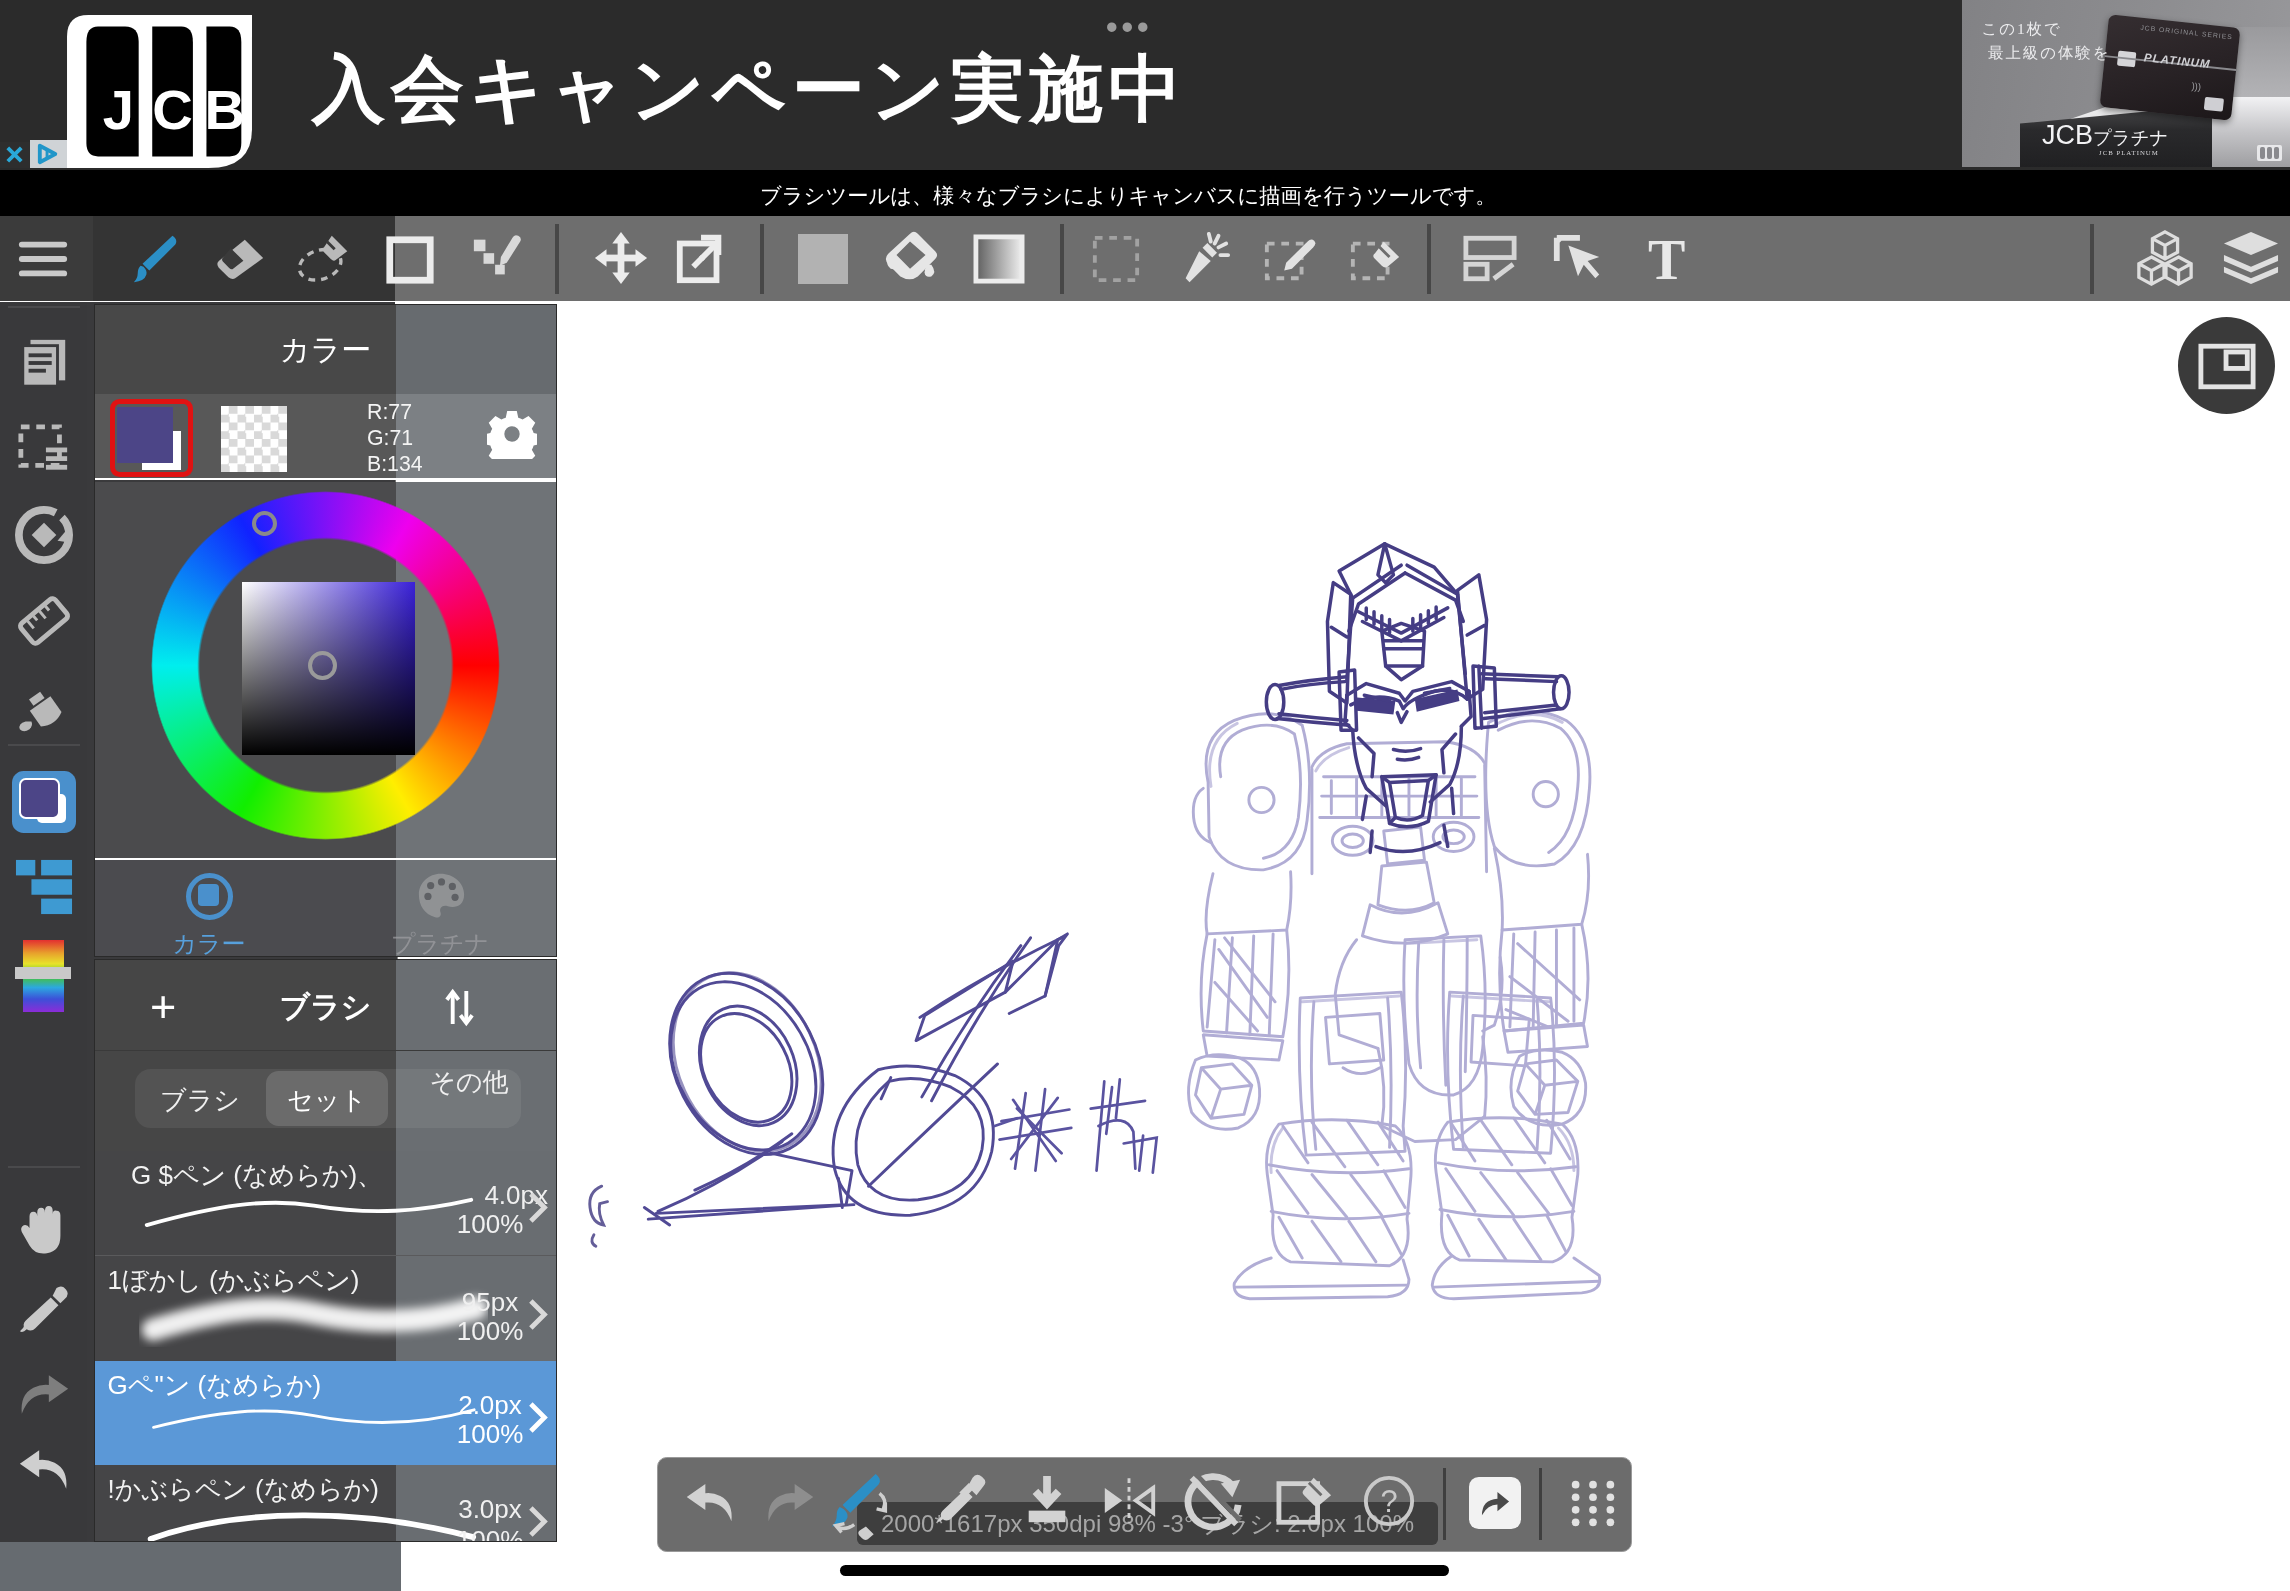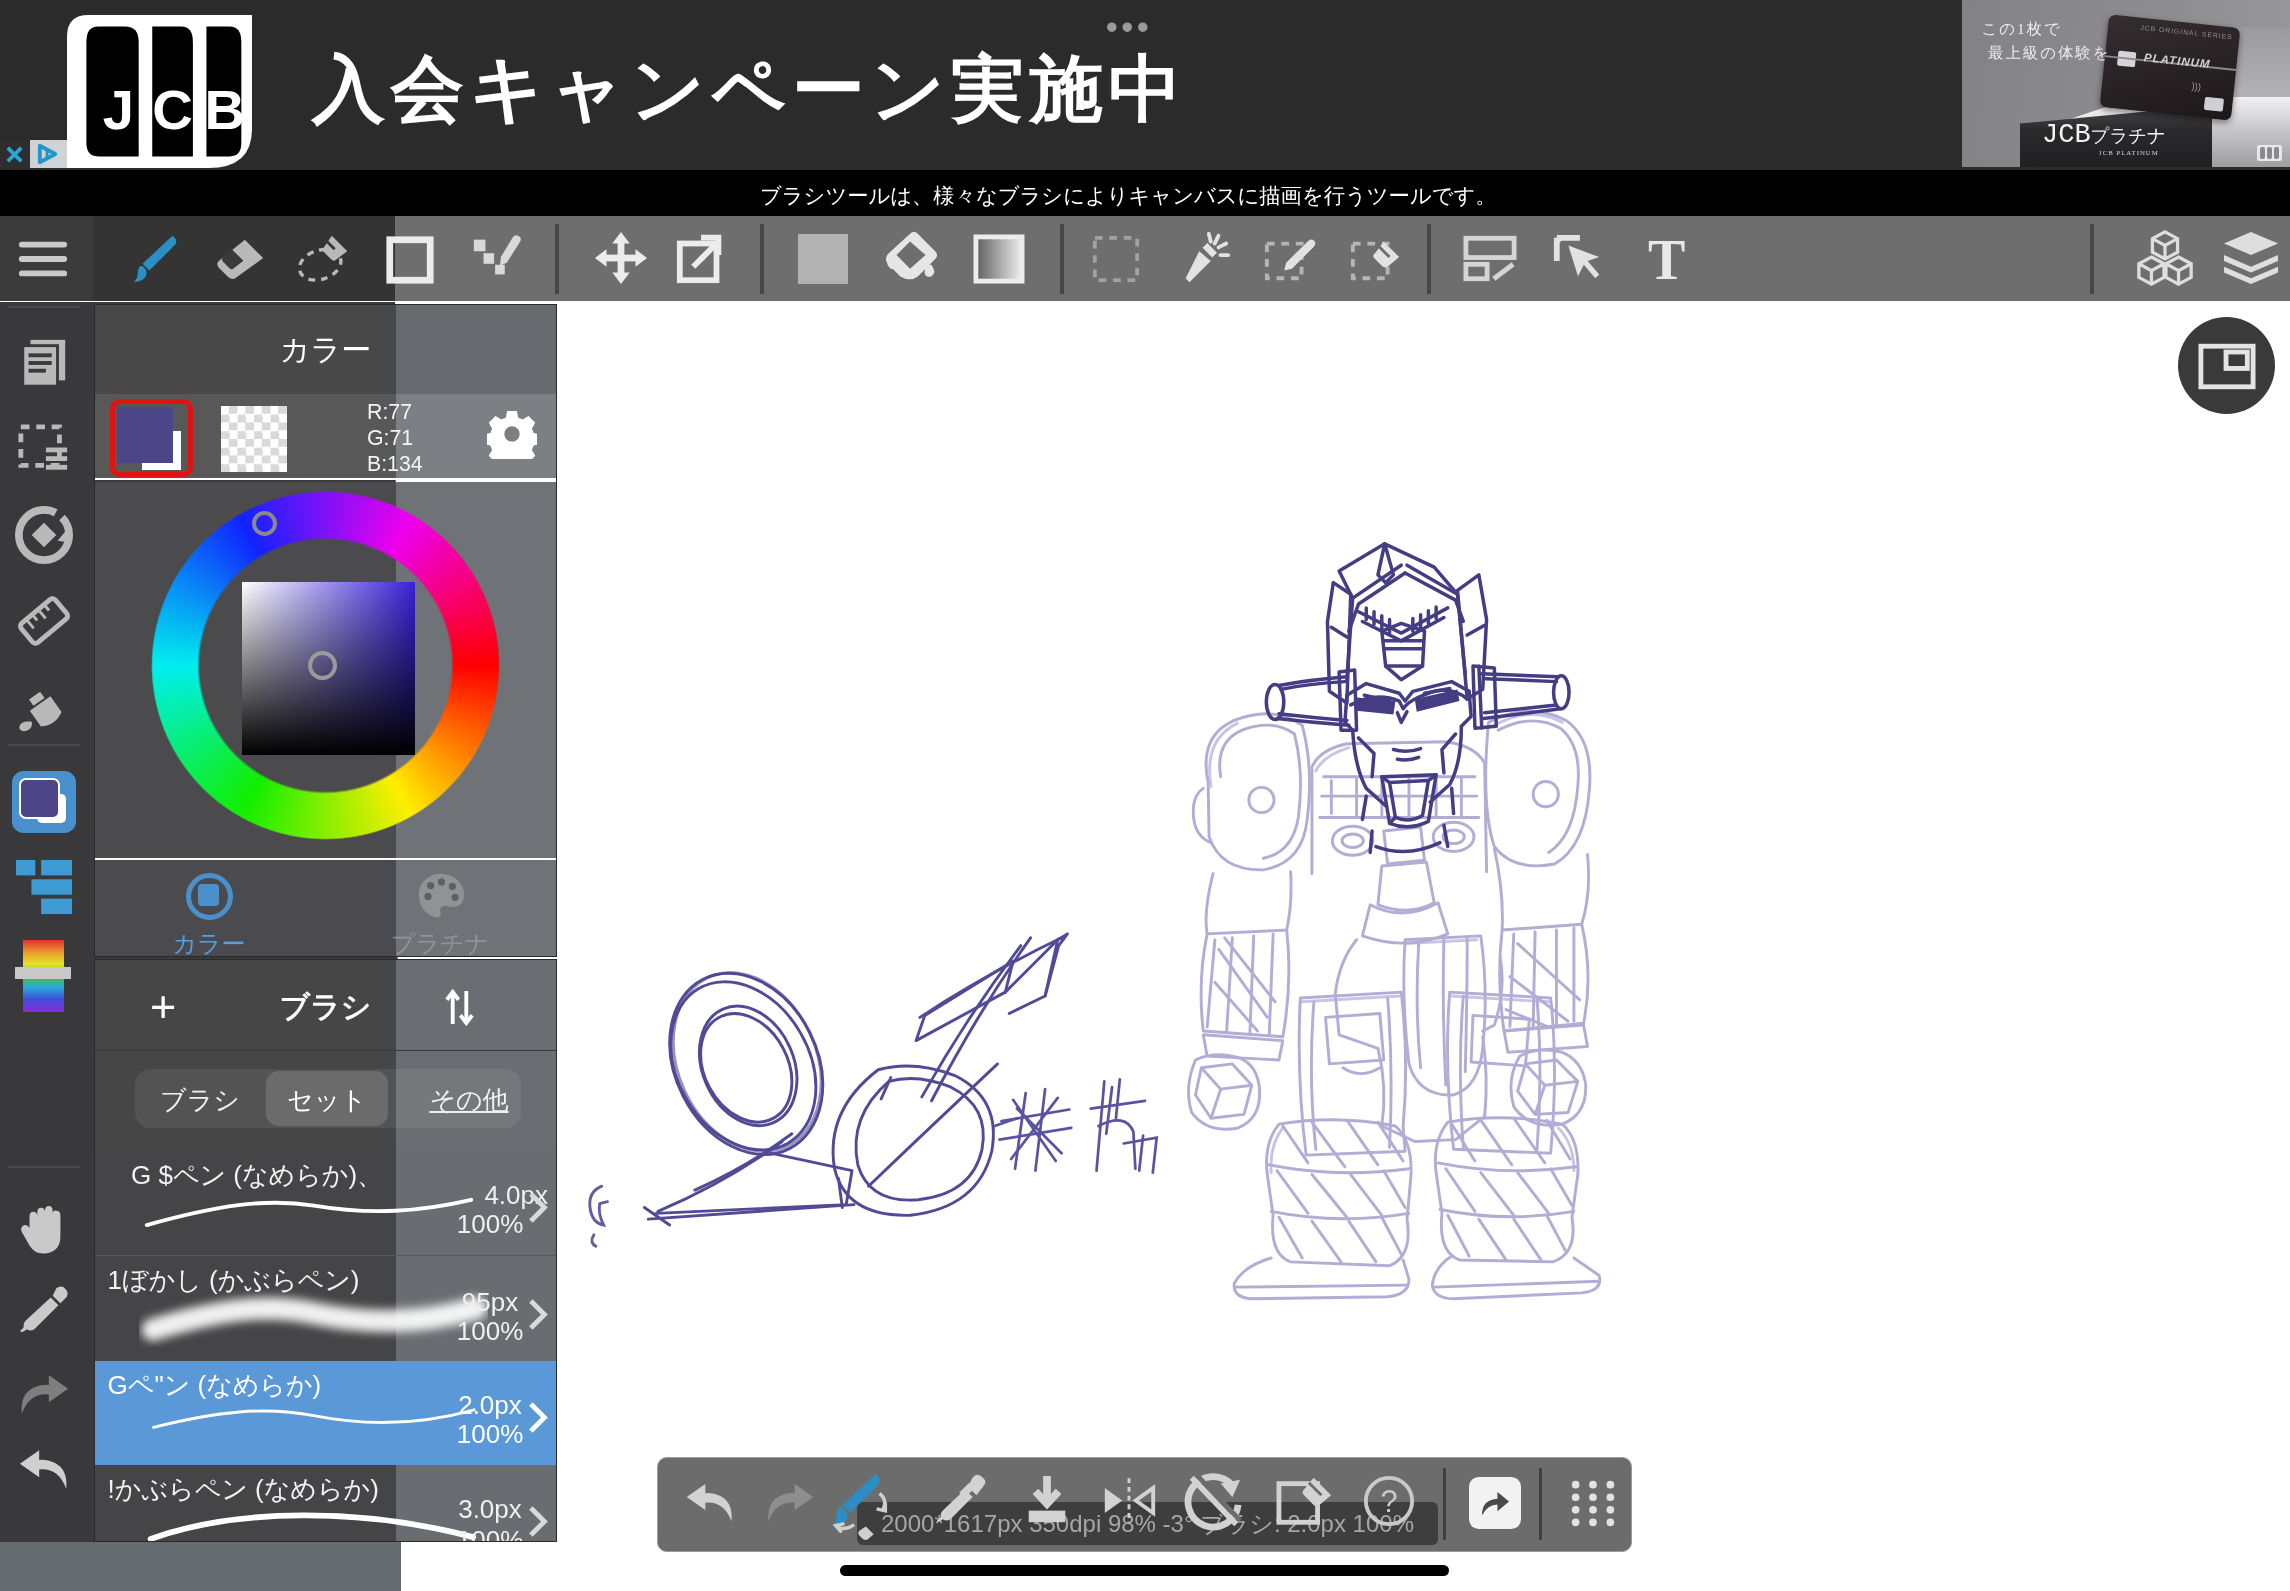--- a/index.html
+++ b/index.html
@@ -78,21 +78,21 @@
   <div class="abs" style="left:142px;top:21.3px;width:132px;height:93px;background:linear-gradient(160deg,#352e31 0%,#282225 55%,#1c1719 100%);border-radius:6.8px;transform:rotate(6deg);box-shadow:0 2.9px 7.8px rgba(0,0,0,.45);">
      <div class="abs" style="left:12.6px;top:35px;width:18.4px;height:14.6px;background:#d5d5d8;border-radius:1.9px;"></div>
      <div class="abs" style="left:0px;top:41px;width:132px;height:1.9px;background:#8a8a8e;"></div>
      <div class="abs" style="left:39px;top:32px;color:#cfcfd3;font-size:11.6px;font-weight:700;font-style:italic;letter-spacing:1px;">PLATINUM</div>
      <div class="abs" style="right:6.8px;top:5.8px;color:#8f8f93;font-size:6.8px;letter-spacing:1px;">JCB ORIGINAL SERIES</div>
      <div class="abs" style="right:8.7px;bottom:7.8px;width:19.4px;height:13.6px;background:#cfcfd3;border-radius:1.9px;"></div>
      <div class="abs" style="right:33px;bottom:25px;color:#9a9a9e;font-size:9.7px;">)))</div>
   </div>
   <div class="abs" style="left:19.4px;top:19.4px;color:#ececee;font-size:15.5px;font-family:'Liberation Serif',serif;letter-spacing:1.9px;">この1枚で</div>
   <div class="abs" style="left:26px;top:43px;color:#ececee;font-size:15.5px;font-family:'Liberation Serif',serif;letter-spacing:1.9px;">最上級の体験を</div>
-  <div class="abs" style="left:80px;top:120px;color:#f2f2f4;font-size:27px;font-family:Liberation Mono, monospace;">JCB<span style="font-size:18.4px;">プラチナ</span></div>
+  <div class="abs" style="left:80px;top:120px;color:#f2f2f4;font-size:27px;font-family:Liberation Sans, sans-serif;">JCB<span style="font-size:18.4px;">プラチナ</span></div>
   <div class="abs" style="left:137px;top:149px;color:#d5d5d8;font-size:6.8px;font-family:'Liberation Serif',serif;letter-spacing:1px;">JCB PLATINUM</div>
   <div class="abs" style="right:7.8px;bottom:5.8px;width:25px;height:16.5px;background:#e8e8ea;border-radius:1.9px;">
       <div style="position:absolute;left:2.9px;top:1.9px;width:4.9px;height:12.6px;background:#8a8a8e;border-radius:1.9px;"></div>
       <div style="position:absolute;left:9.7px;top:1.9px;width:4.9px;height:12.6px;background:#8a8a8e;border-radius:1.9px;"></div>
       <div style="position:absolute;left:16.5px;top:1.9px;width:4.9px;height:12.6px;background:#8a8a8e;border-radius:1.9px;"></div>
     </div>
 </div>
 <div class="abs" id="tipbar">
     <span>ブラシツールは、様々なブラシによりキャンバスに描画を行うツールです。</span>
   </div>
@@ -533,21 +533,21 @@
           <path d="M25,4 V34"></path>
           <path d="M19,29 L25,37 L31,29"></path>
         </g>
       </svg>
   </div>
   <div class="abs" style="left:0;top:91px;width:461px;height:100px;background:linear-gradient(90deg,#464646 0 301px,#6a6e72 301px);">
     <div class="abs" style="left:40px;top:18.4px;width:386px;height:59px;background:rgba(255,255,255,0.07);border-radius:15.5px;"></div>
     <div class="abs" style="left:171px;top:20.4px;width:122px;height:55px;background:rgba(255,255,255,0.14);border-radius:12.6px;"></div>
     <div class="abs" style="left:47px;top:32px;width:116px;text-align:center;color:#f0f0f0;font-size:26px;">ブラシ</div>
     <div class="abs" style="left:174px;top:32px;width:116px;text-align:center;color:#fff;font-size:26px;">セット</div>
-    <div class="abs" style="left:316px;top:32px;width:116px;text-align:center;color:#f0f0f0;font-size:26px;text-decoration:underline;">その他</div>
+    <div class="abs" style="left:316px;top:14px;width:116px;text-align:center;color:#f0f0f0;font-size:26px;">その他</div>
   </div>
   <div class="abs" style="left:0;top:191px;width:461px;height:104px;background:linear-gradient(90deg,#454547 0 301px,#696d71 301px);">
     <div class="abs" style="left:20px;top:6.8px;color:#f2f2f2;font-size:26px;margin-left:16px;">G $ペン (なめらか)、</div>
     <svg class="ic" style="left:44px;top:35px" width="340" height="49" viewBox="0 0 350 50">
         <path d="M8,40 C80,20 130,12 180,20 C240,30 290,26 342,14" fill="none" stroke="#fff" stroke-width="4" stroke-linecap="round"></path>
       </svg>
     <div class="abs" style="left:337px;top:29px;width:116px;text-align:right;color:#f0f0f0;font-size:26px;">4.0px</div>
     <div class="abs" style="left:337px;top:58px;width:116px;text-align:center;color:#f0f0f0;font-size:26px;">100%</div>
     <svg class="ic" style="left:432px;top:39px" width="21.3" height="35" viewBox="0 0 22 36">
         <path d="M4,4 L18,18 L4,32" fill="none" stroke="#d9d9d9" stroke-width="5"></path>

